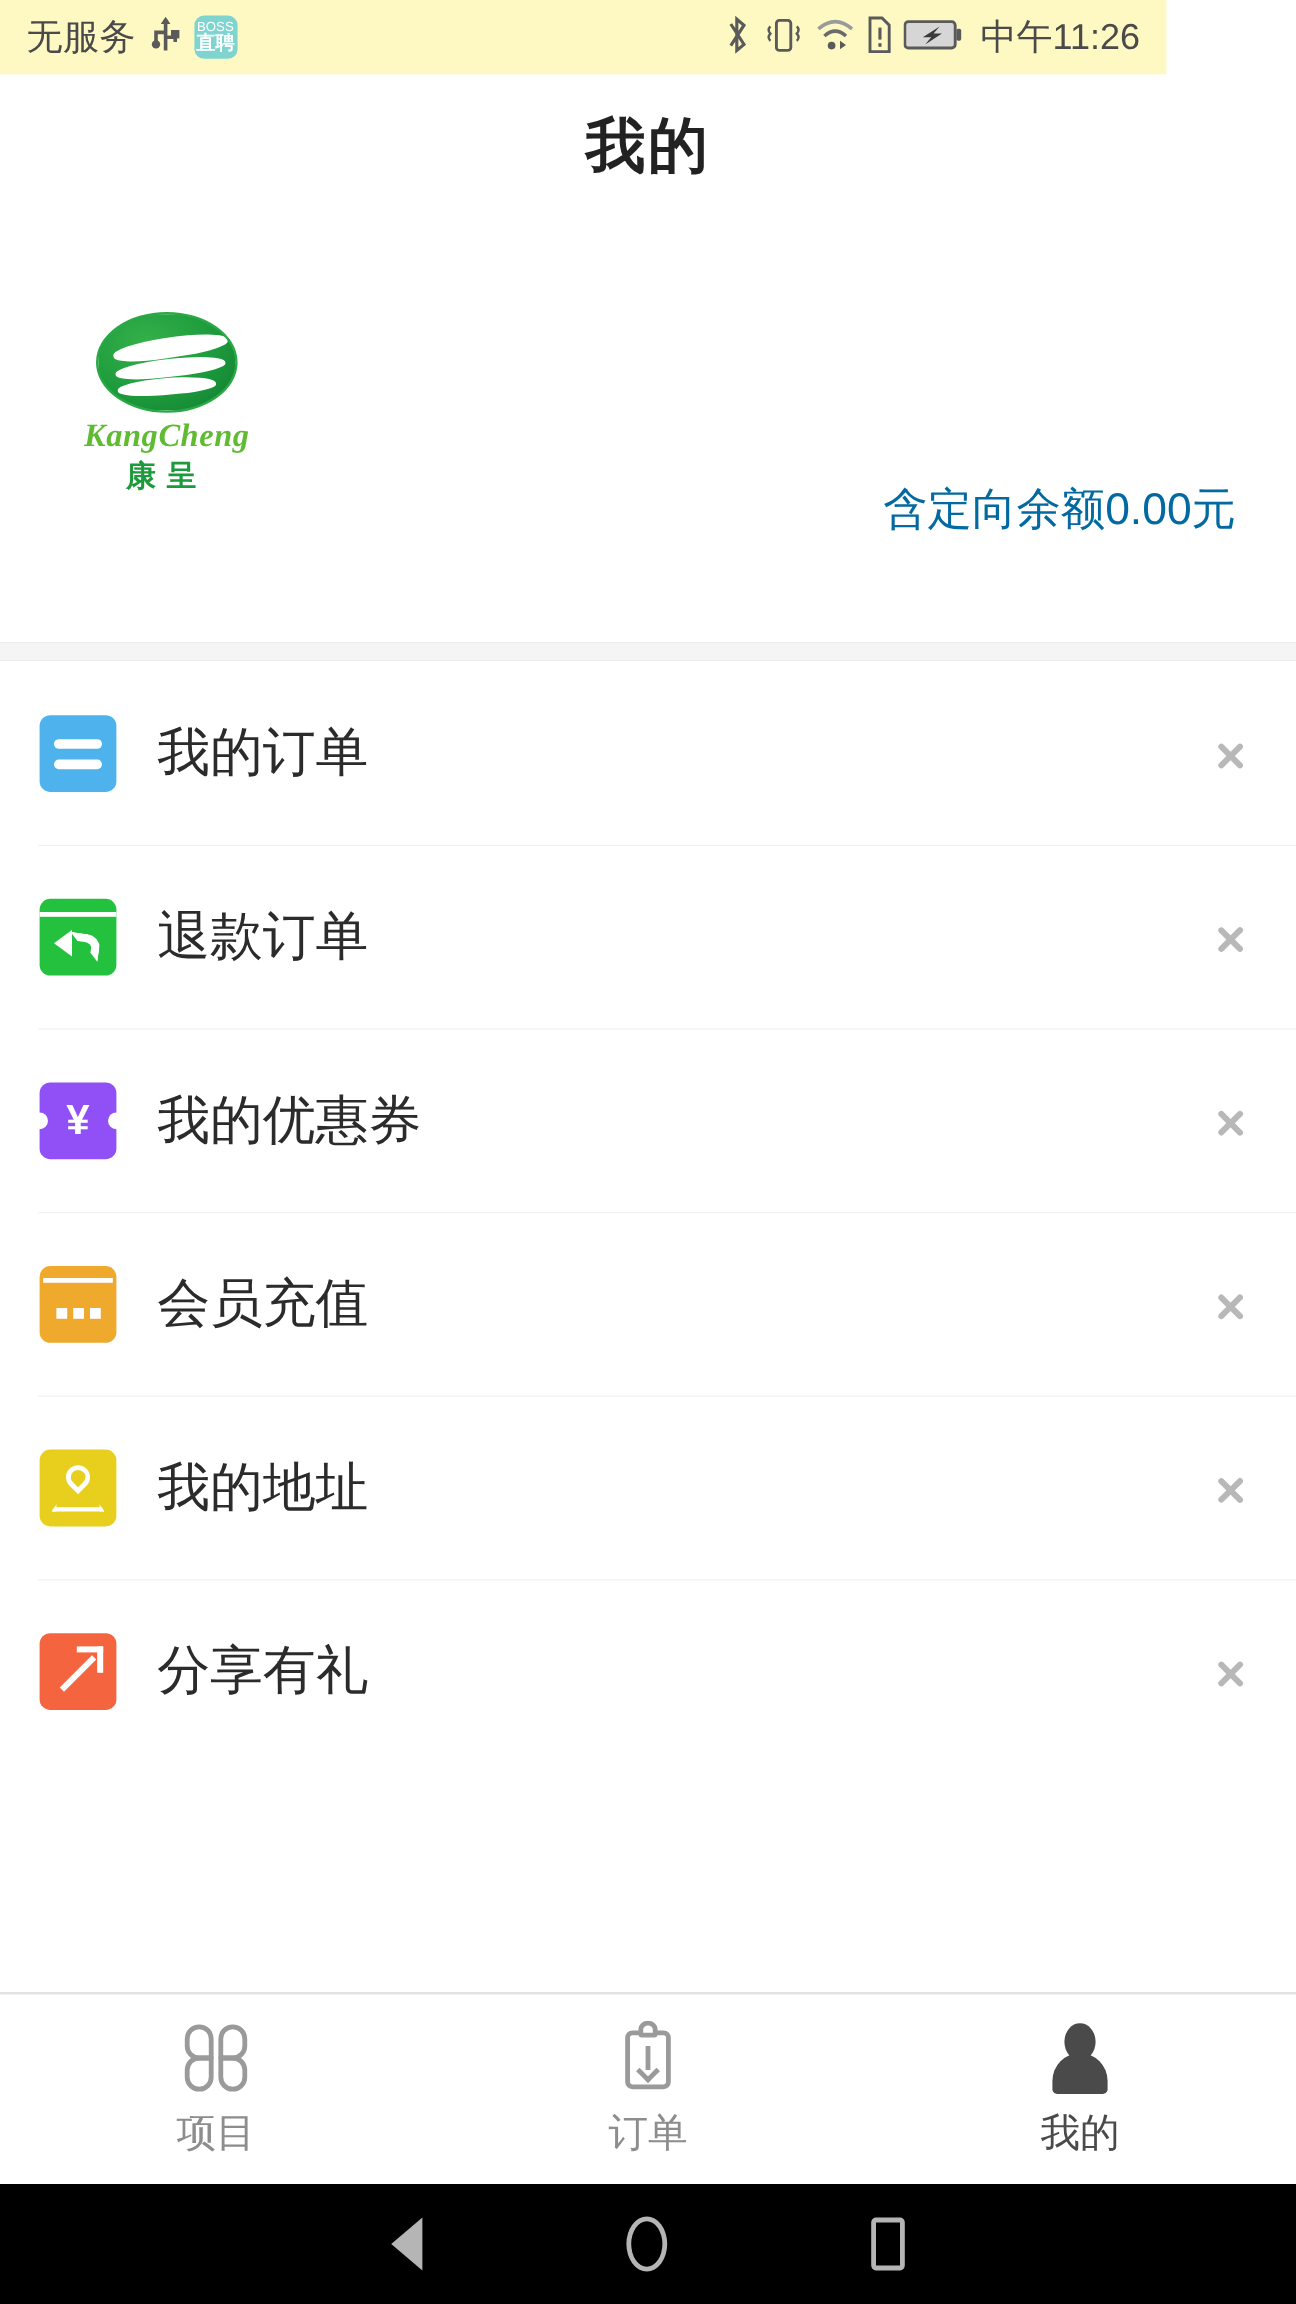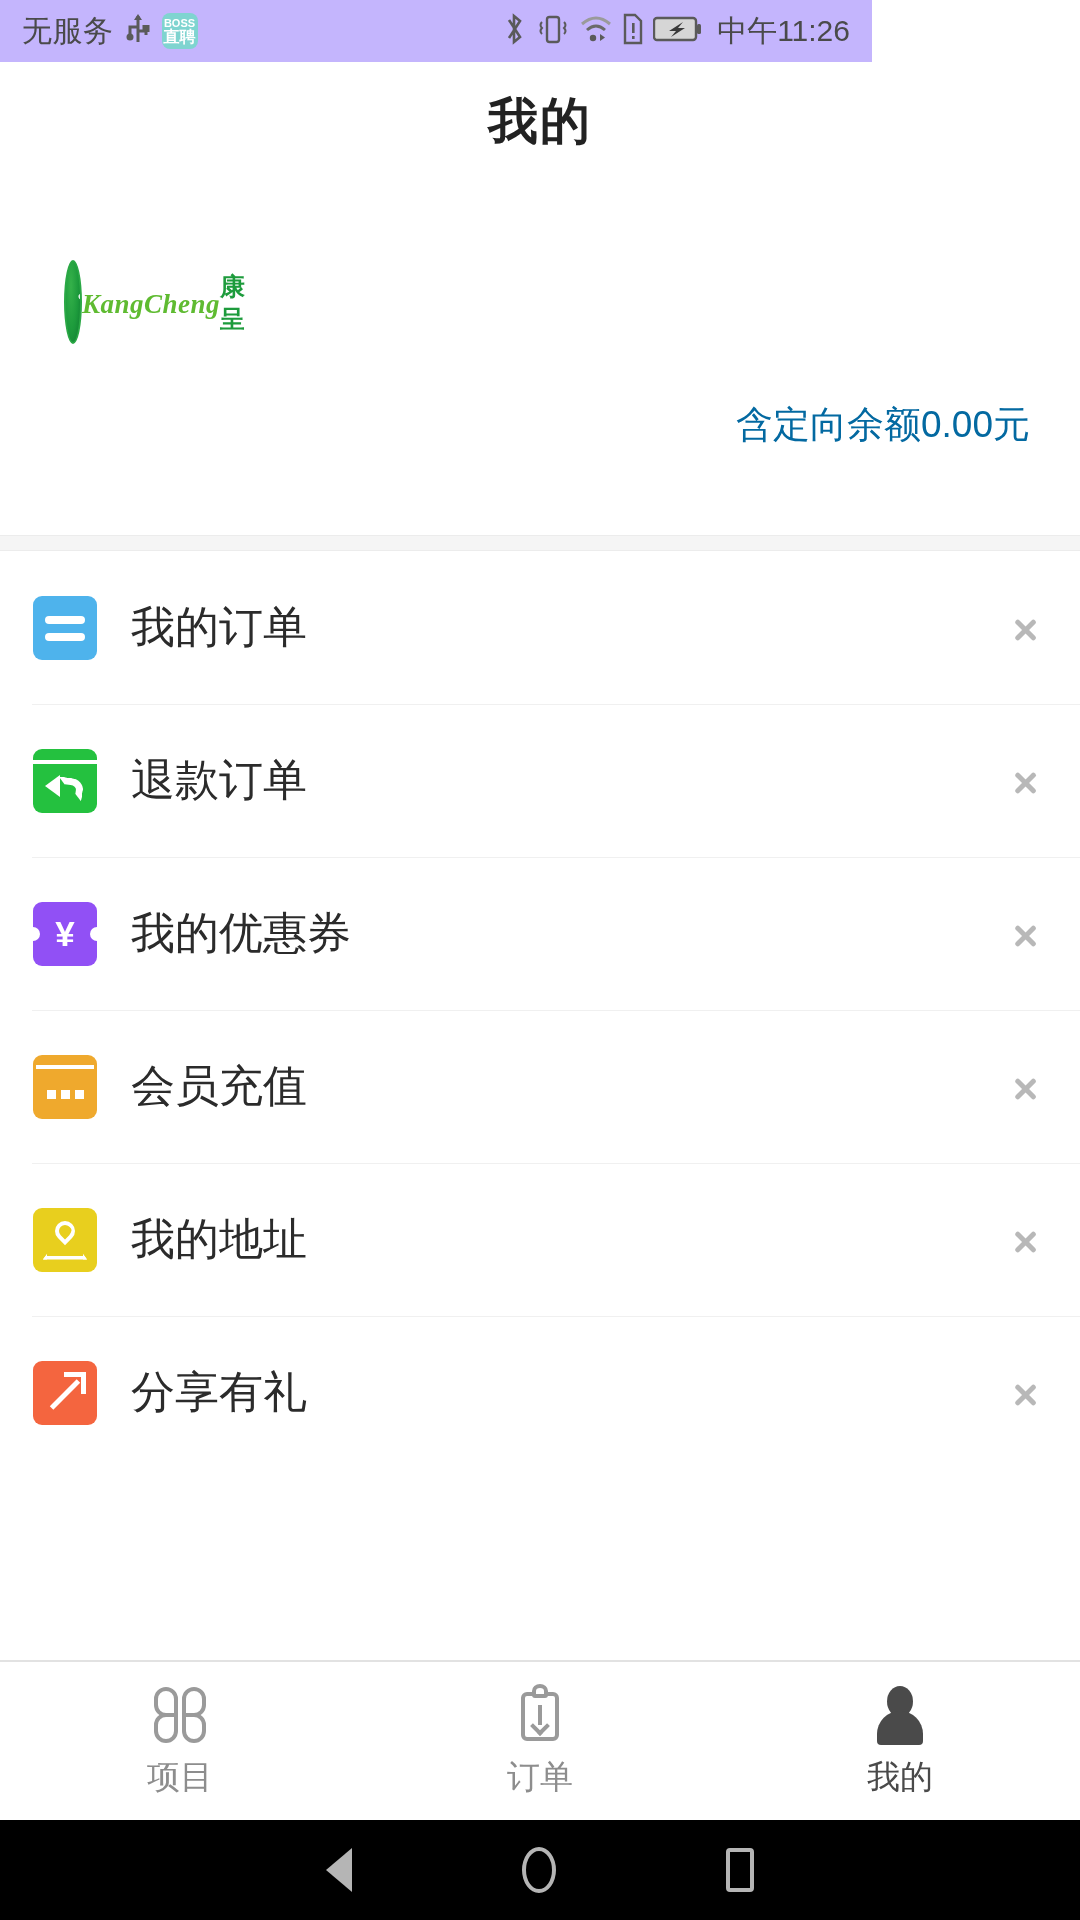--- a/index.html
+++ b/index.html
@@ -6,51 +6,51 @@
   html, body {
     width:1080px; height:1920px;
     background:#ffffff;
     font-family:"Liberation Sans","DejaVu Sans",sans-serif;
     overflow:hidden;
   }
   #screen { position:relative; width:1080px; height:1920px; background:#fff; }
 
   
   .statusbar {
-    position:absolute; top:0; left:0; width:872px; height:62px;
+    position:absolute; top:0; left:0; width:972px; height:62px;
     display:flex; justify-content:space-between;
-    padding:0 22px; background:#c4b5fd;
+    padding:0 22px; background:#fef9c3;
   }
   .sb-left { display:flex; align-items:center; gap:11px; }
   .sb-carrier { font-size:30px; color:#4a4a4a; letter-spacing:0.5px; }
   .sb-right { display:flex; align-items:center; gap:9px; }
   .sb-clock { font-size:30px; color:#4a4a4a; margin-left:5px; }
   .boss-badge {
     width:36px; height:36px; border-radius:8px; background:#7fd4d0;
     display:flex; flex-direction:column; align-items:center; justify-content:center;
     line-height:1;
   }
-  .boss-badge .b1 { font-size:11px; color:#ffffff; font-weight:bold; }
+  .boss-badge .b1 { font-size:11px; color:#ffffff; font-weight:normal; }
   .boss-badge .b2 { font-size:16px; color:#ffffff; font-weight:bold; }
 
   
   .page-title {
     position:absolute; top:88px; left:0; width:1080px;
     text-align:center; font-size:50px; font-weight:bold; color:#222222;
     letter-spacing:2px;
   }
 
   
   .profile {
     position:absolute; top:255px; left:0; width:1080px; height:285px;
     background:#ffffff;
   }
   .logo-wrap {
-    position:absolute; left:64px; top:5px;
-    width:190px; display:flex; align-items:center;
+    position:absolute; left:44px; top:5px;
+    width:190px; display:flex; flex-direction:column; align-items:center;
   }
   .logo-oval {
     width:118px; height:84px; border-radius:50%;
     background:radial-gradient(ellipse at 35% 30%, #35b14a 0%, #1d9b3c 55%, #0f7a30 100%);
     position:relative; overflow:hidden;
     border:2px solid #2aa845;
   }
   .logo-oval .w {
     position:absolute; background:#ffffff; border-radius:50%;
   }

